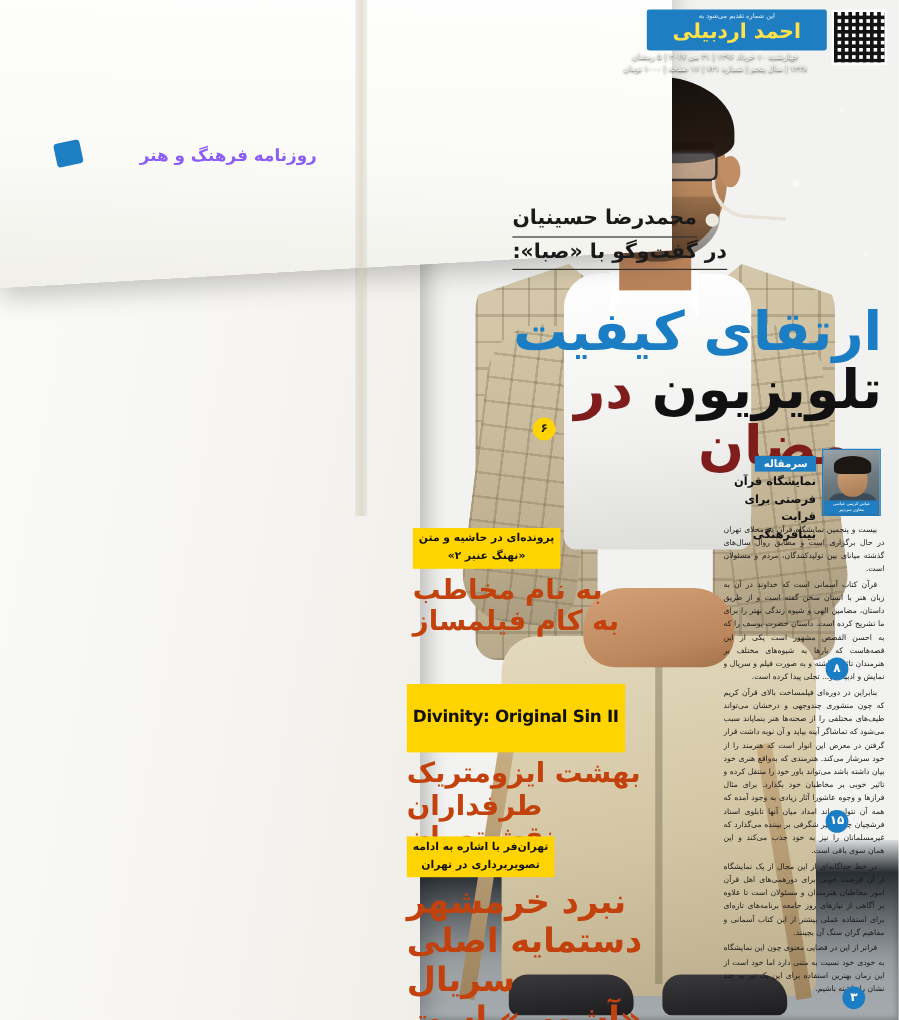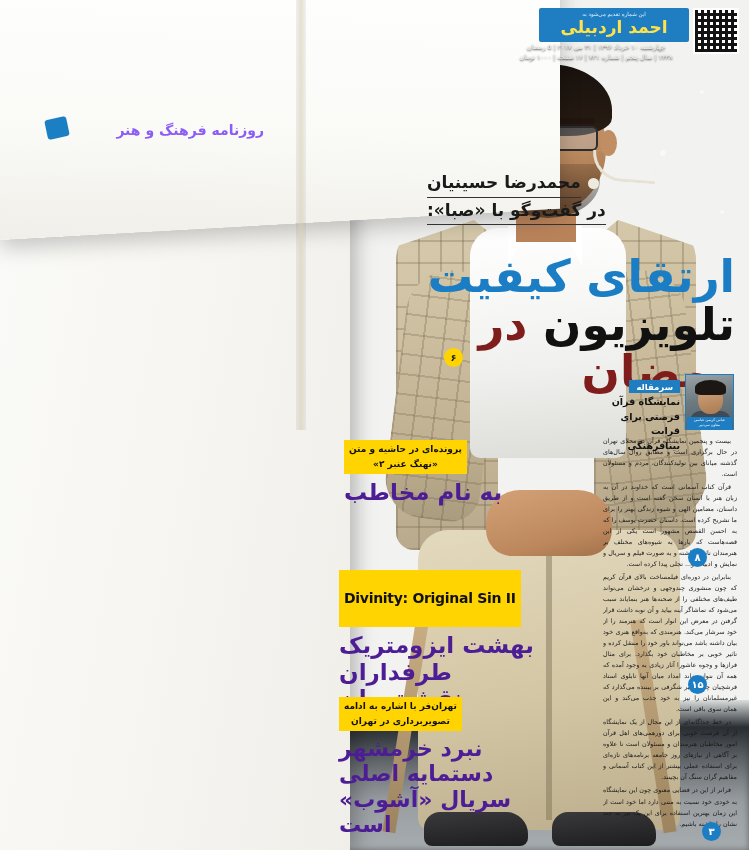--- a/index.html
+++ b/index.html
@@ -252,26 +252,26 @@
   .t-kicker {
     display: inline-block; background: #ffd400; color: #111;
     font-size: 9px; font-weight: 700; line-height: 1.65;
     padding: 2px 5px; text-align: center;
   }
   .t-kicker.en {
     font-family: "DejaVu Sans", sans-serif; direction: ltr;
     font-size: 14px; font-weight: 700; letter-spacing: -0.3px; padding: 17px 5px;
   }
   .t-head { margin-top: 5px; line-height: 1.16; }
-  .t-head div { font-size: 23px; font-weight: 700; color: #4c1d95; }
+  .t-head div { font-size: 23px; font-weight: 700; color: #c2410c; }
 
   .teaser-1 { right: 205px; top: 440px; width: 200px; }
   .teaser-2 { right: 205px; top: 570px; width: 205px; }
   .teaser-3 { right: 195px; top: 697px; width: 215px; }
-  .teaser-3 .t-head div { font-size: 22px; }
+  .teaser-3 .t-head div { font-size: 28px; }
 
   .t1-badge { position: absolute; right: 42px; top: 548px; }
   .t2-badge { position: absolute; right: 42px; top: 675px; }
   .t3-badge { position: absolute; right: 28px; top: 822px; }
 </style>
 </head>
 <body>
 
 <div id="page">
 
@@ -380,20 +380,21 @@
     </div>
   </div>
 
   <div class="teaser teaser-1">
     <div class="t-kicker">
       <span>پرونده‌ای در حاشیه و متن</span><br>
       <span>«نهنگ عنبر ۲»</span>
     </div>
     <div class="t-head">
       <div>به نام مخاطب</div>
+      <div>به کام فیلمساز</div>
     </div>
   </div>
   <div class="badge blue t1-badge">۸</div>
 
   <div class="teaser teaser-2">
     <div class="t-kicker en">Divinity: Original Sin II</div>
     <div class="t-head">
       <div>بهشت ایزومتریک</div>
       <div>طرفداران نقش‌تهران</div>
     </div>

